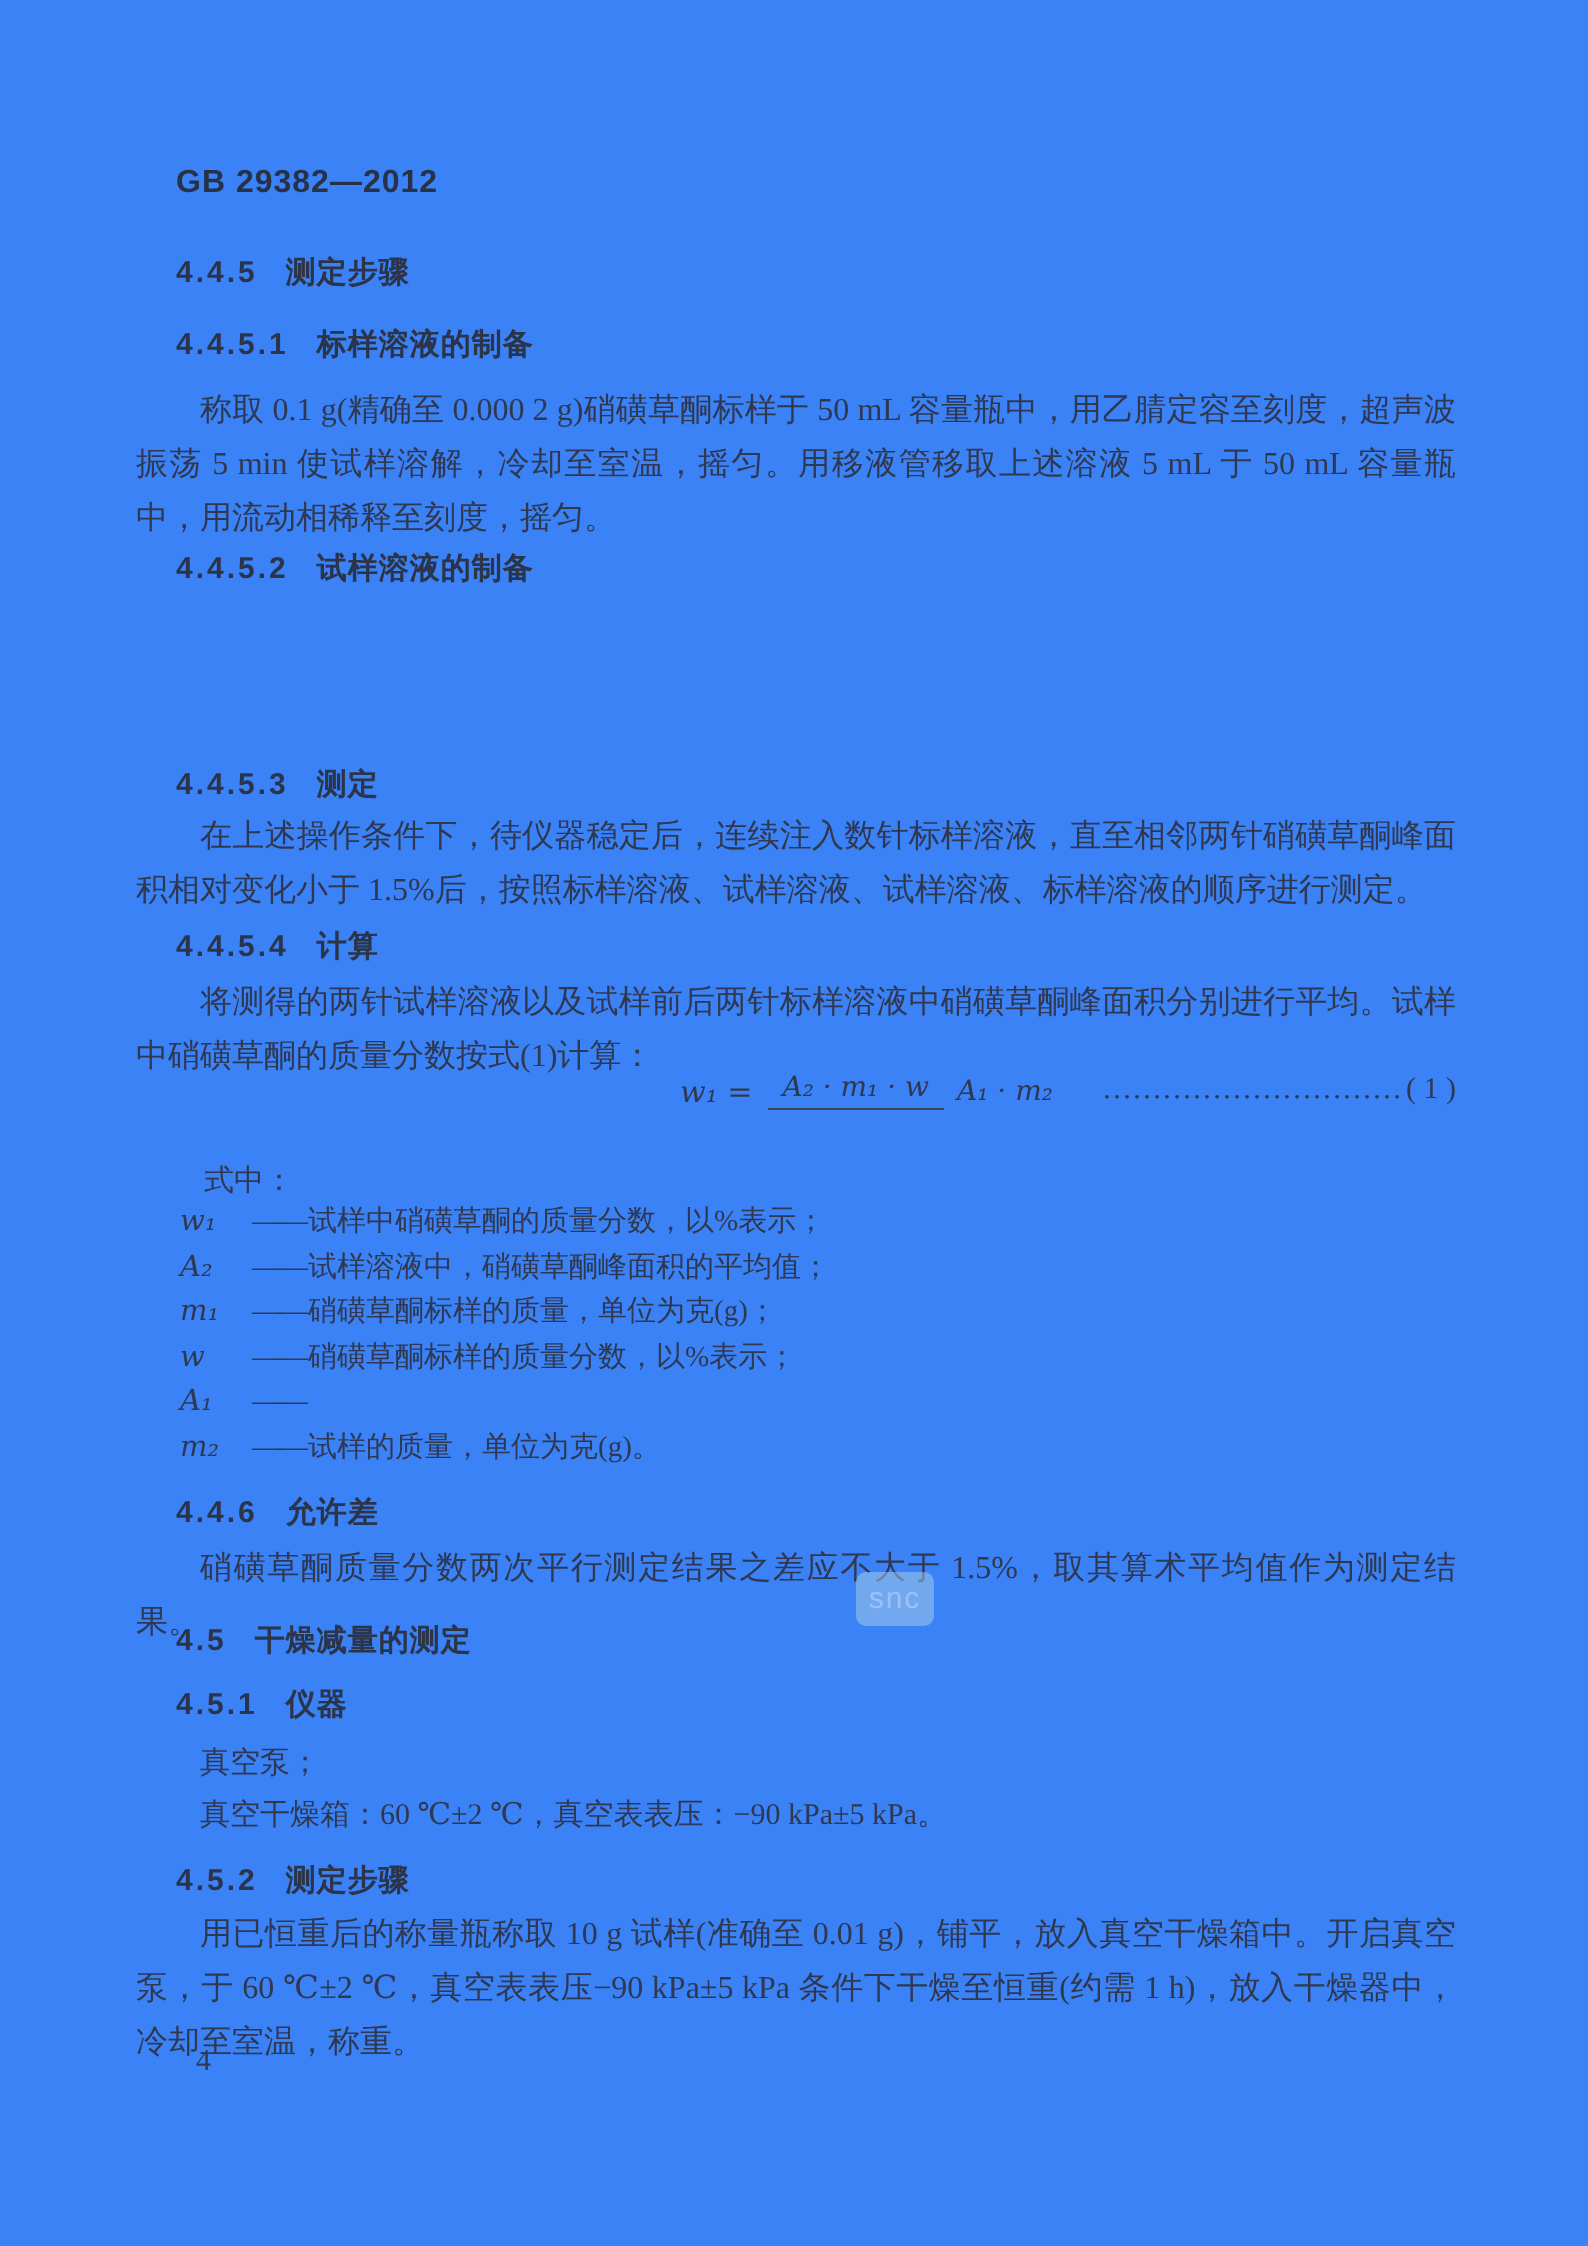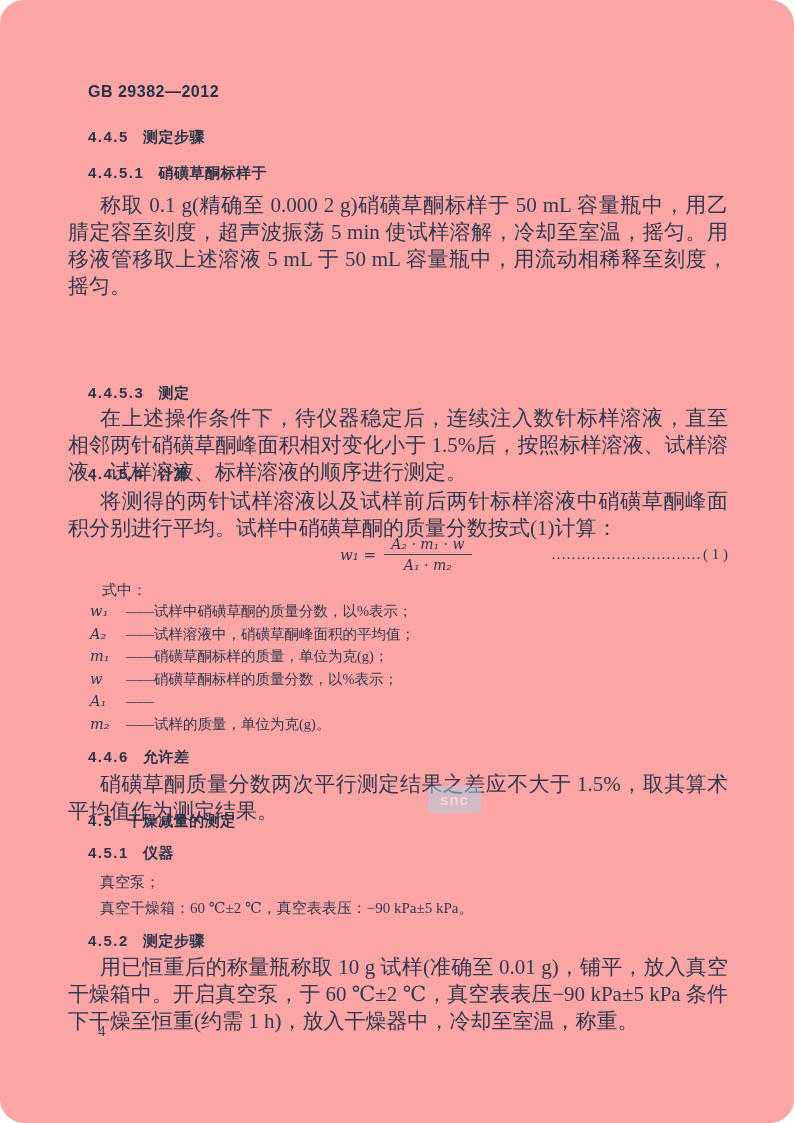--- a/index.html
+++ b/index.html
@@ -1,78 +1,80 @@
 <!DOCTYPE html>
 <html><head>
 <meta charset="utf-8">
 <style>
   * { margin:0; padding:0; box-sizing:border-box; }
   html,body { background:#ffffff; }
   .page {
     position:relative; width:794px; height:1123px; margin:0 auto;
-    background:#fca5a5; overflow:hidden;
+    background:#3b82f6; overflow:hidden;
     font-family:"Liberation Serif","DejaVu Serif",serif;
     color:#2f3850;
-    border-radius:24px;
   }
   .abs { position:absolute; }
   .doc-header {
     font-family:"Liberation Sans","DejaVu Sans",sans-serif;
     font-weight:700; font-size:16px; letter-spacing:.5px; color:#273246;
   }
   .h {
     font-family:"Liberation Sans","DejaVu Sans",sans-serif;
     font-weight:700; font-size:15px; color:#2b3448; line-height:20px;
     letter-spacing:.5px;
   }
   .h .num { margin-right:14px; letter-spacing:1.5px; }
   .para {
-    width:660px; font-size:21px; line-height:27px;
+    width:660px; font-size:16px; line-height:27px;
     text-align:justify; text-indent:32px;
   }
   .plainline { font-size:15px; line-height:26px; text-indent:32px; }
   .formula-row { width:660px; display:flex; align-items:center; font-size:15px; }
   .math { font-family:"DejaVu Serif",serif; font-style:italic; }
   .lhs { margin-left:272px; margin-right:8px; white-space:nowrap; }
-  .frac { display:inline-flex; flex-direction:column; text-align:center; font-size:14px; }
+  .frac { display:inline-flex; flex-direction:row; text-align:center; font-size:14px; }
   .frac .num-part { padding:0 7px 2px 7px; border-bottom:1.4px solid #3a4254; }
   .frac .den-part { padding:2px 7px 0 7px; }
   .leader { flex:1; overflow:hidden; white-space:nowrap; text-align:right; margin-left:12px; color:#2f3850; }
   .eq-no { margin-left:2px; white-space:nowrap; }
   .where-label { font-size:15px; }
   .vars { list-style:none; }
   .vars .vrow { display:flex; align-items:center; line-height:22.5px; font-size:14.5px; }
   .vars .vname { font-family:"DejaVu Serif",serif; font-style:italic; width:36px; flex:0 0 36px; }
   .vars .vdash { letter-spacing:-1px; margin-right:1px; white-space:nowrap; }
   .watermark {
     display:flex; align-items:center; justify-content:center;
-    width:53px; height:27px; border-radius:5px;
+    width:39px; height:27px; border-radius:5px;
     background:#a9cfe7; opacity:.5; color:#ffffff;
-    font-family:"Liberation Sans",sans-serif; font-weight:700;
+    font-family:"Liberation Sans",sans-serif; font-weight:400;
     font-size:15px; letter-spacing:1px;
   }
   .pagenum { font-size:15px; color:#333c4e; }
 </style>
 </head>
 <body>
 
 <div class="page">
 
   <div class="abs doc-header" style="top:83px;left:88px">GB 29382—2012</div>
 
   <div class="abs h" style="top:127px;left:88px">
     <span class="num">4.4.5</span><span>测定步骤</span>
   </div>
 
   <div class="abs h" style="top:163px;left:88px">
-    <span class="num">4.4.5.1</span><span>硝磺草酮标样于</span>
+    <span class="num">4.4.5.1</span><span>标样溶液的制备</span>
   </div>
 
   <div class="abs para" style="top:192px;left:68px">称取 0.1 g(精确至 0.000 2 g)硝磺草酮标样于 50 mL 容量瓶中，用乙腈定容至刻度，超声波振荡 5 min 使试样溶解，冷却至室温，摇匀。用移液管移取上述溶液 5 mL 于 50 mL 容量瓶中，用流动相稀释至刻度，摇匀。</div>
 
+  <div class="abs h" style="top:275px;left:88px">
+    <span class="num">4.4.5.2</span><span>试样溶液的制备</span>
+  </div>
 
 
   <div class="abs h" style="top:383px;left:88px">
     <span class="num">4.4.5.3</span><span>测定</span>
   </div>
 
   <div class="abs para" style="top:405px;left:68px">在上述操作条件下，待仪器稳定后，连续注入数针标样溶液，直至相邻两针硝磺草酮峰面积相对变化小于 1.5%后，按照标样溶液、试样溶液、试样溶液、标样溶液的顺序进行测定。</div>
 
   <div class="abs h" style="top:464px;left:88px">
     <span class="num">4.4.5.4</span><span>计算</span>

